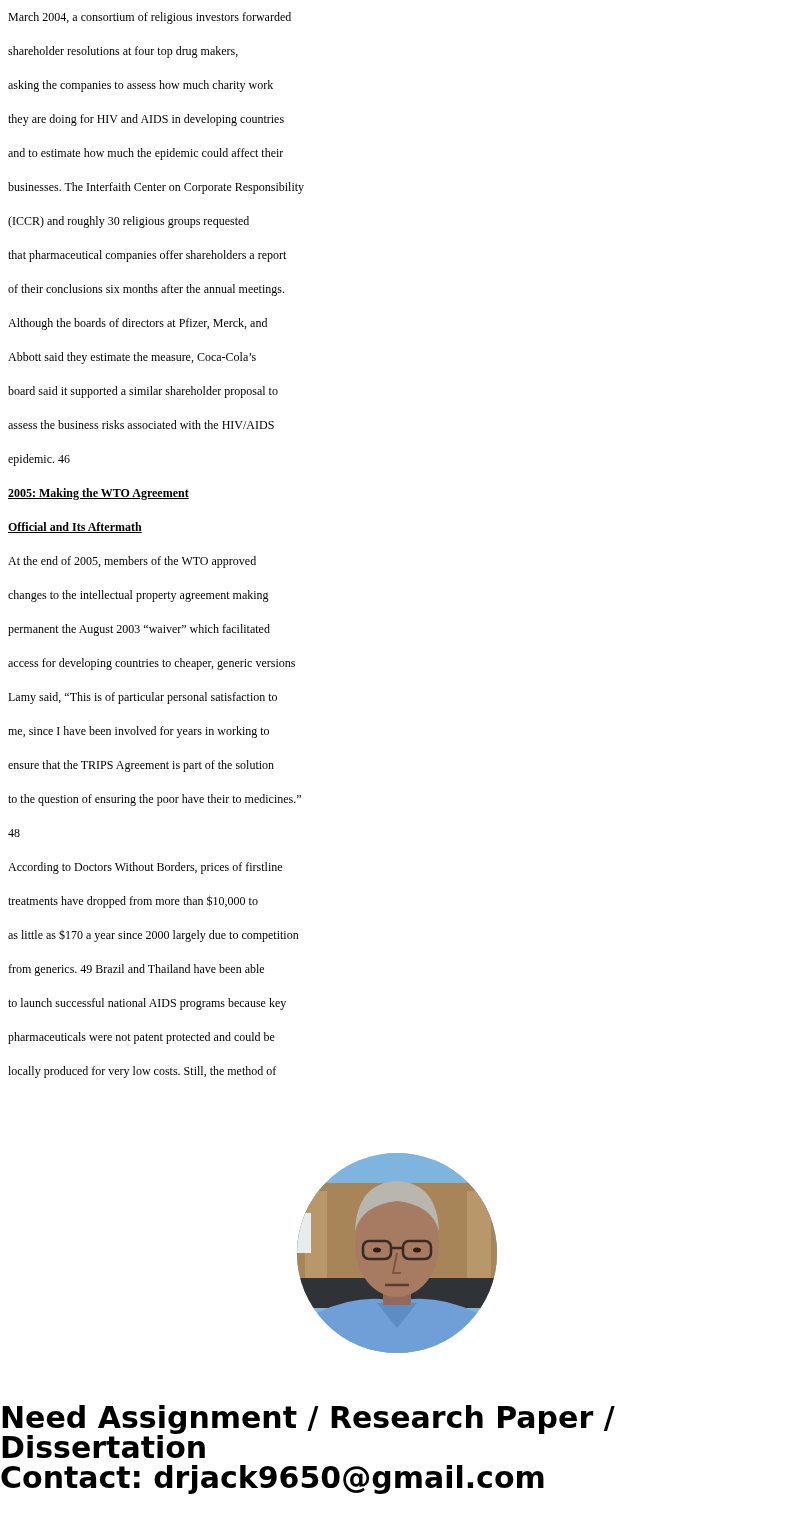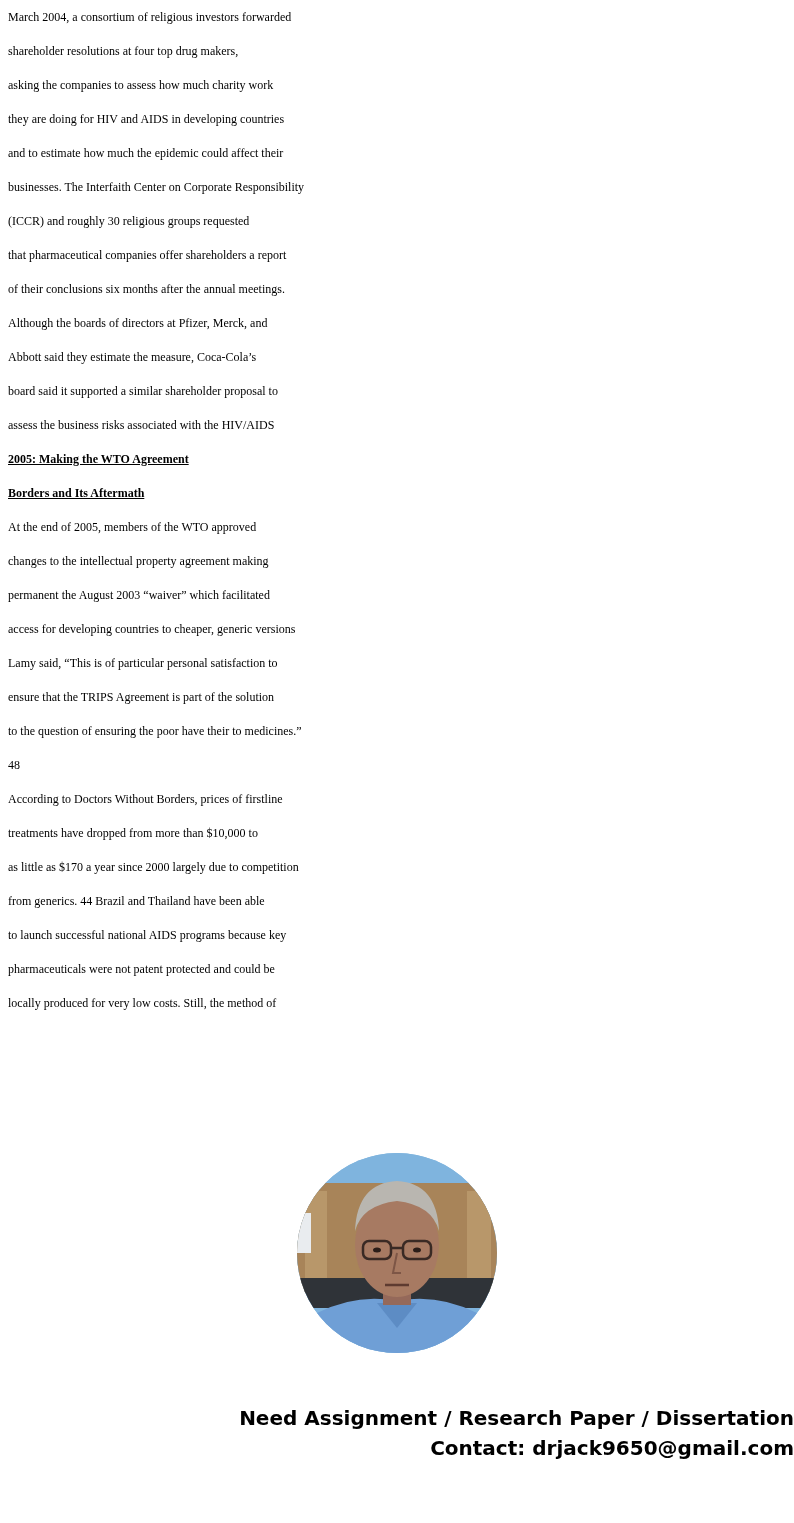--- a/index.html
+++ b/index.html
@@ -34,24 +34,24 @@
       border-radius: 50%;
       overflow: hidden;
       background: #7fb4de;
     }
     .avatar svg { display: block; width: 200px; height: 200px; }
     .footer {
       position: absolute;
       left: 0;
       top: 1403px;
       width: 794px;
-      text-align: right;
+      text-align: left;
       font-family: "DejaVu Sans", sans-serif;
       font-weight: bold;
-      font-size: 20px;
+      font-size: 30px;
       line-height: 30px;
       color: #000000;
     }
     .footer div { margin: 0; }
   </style>
 </head>
 <body>
 
 <div class="doc">
 
@@ -61,34 +61,36 @@
   <p class="line">they are doing for HIV and AIDS in developing countries</p>
   <p class="line">and to estimate how much the epidemic could affect their</p>
   <p class="line">businesses. The Interfaith Center on Corporate Responsibility</p>
   <p class="line">(ICCR) and roughly 30 religious groups requested</p>
   <p class="line">that pharmaceutical companies offer shareholders a report</p>
   <p class="line">of their conclusions six months after the annual meetings.</p>
   <p class="line">Although the boards of directors at Pfizer, Merck, and</p>
   <p class="line">Abbott said they estimate the measure, Coca-Cola’s</p>
   <p class="line">board said it supported a similar shareholder proposal to</p>
   <p class="line">assess the business risks associated with the HIV/AIDS</p>
+  <p class="line">epidemic. 46</p>
   <p class="line heading">2005: Making the WTO Agreement</p>
-  <p class="line heading">Borders and Its Aftermath</p>
+  <p class="line heading">Official and Its Aftermath</p>
   <p class="line">At the end of 2005, members of the WTO approved</p>
   <p class="line">changes to the intellectual property agreement making</p>
   <p class="line">permanent the August 2003 “waiver” which facilitated</p>
   <p class="line">access for developing countries to cheaper, generic versions</p>
   <p class="line">Lamy said, “This is of particular personal satisfaction to</p>
+  <p class="line">me, since I have been involved for years in working to</p>
   <p class="line">ensure that the TRIPS Agreement is part of the solution</p>
   <p class="line">to the question of ensuring the poor have their to medicines.”</p>
   <p class="line">48</p>
   <p class="line">According to Doctors Without Borders, prices of firstline</p>
   <p class="line">treatments have dropped from more than $10,000 to</p>
   <p class="line">as little as $170 a year since 2000 largely due to competition</p>
-  <p class="line">from generics. 44 Brazil and Thailand have been able</p>
+  <p class="line">from generics. 49 Brazil and Thailand have been able</p>
   <p class="line">to launch successful national AIDS programs because key</p>
   <p class="line">pharmaceuticals were not patent protected and could be</p>
   <p class="line">locally produced for very low costs. Still, the method of</p>
 </div>
 
 <div class="avatar">
   <svg viewBox="0 0 200 200" xmlns="http://www.w3.org/2000/svg">
 
     <rect x="0" y="0" width="200" height="200" fill="#7fb4de"></rect>
 

